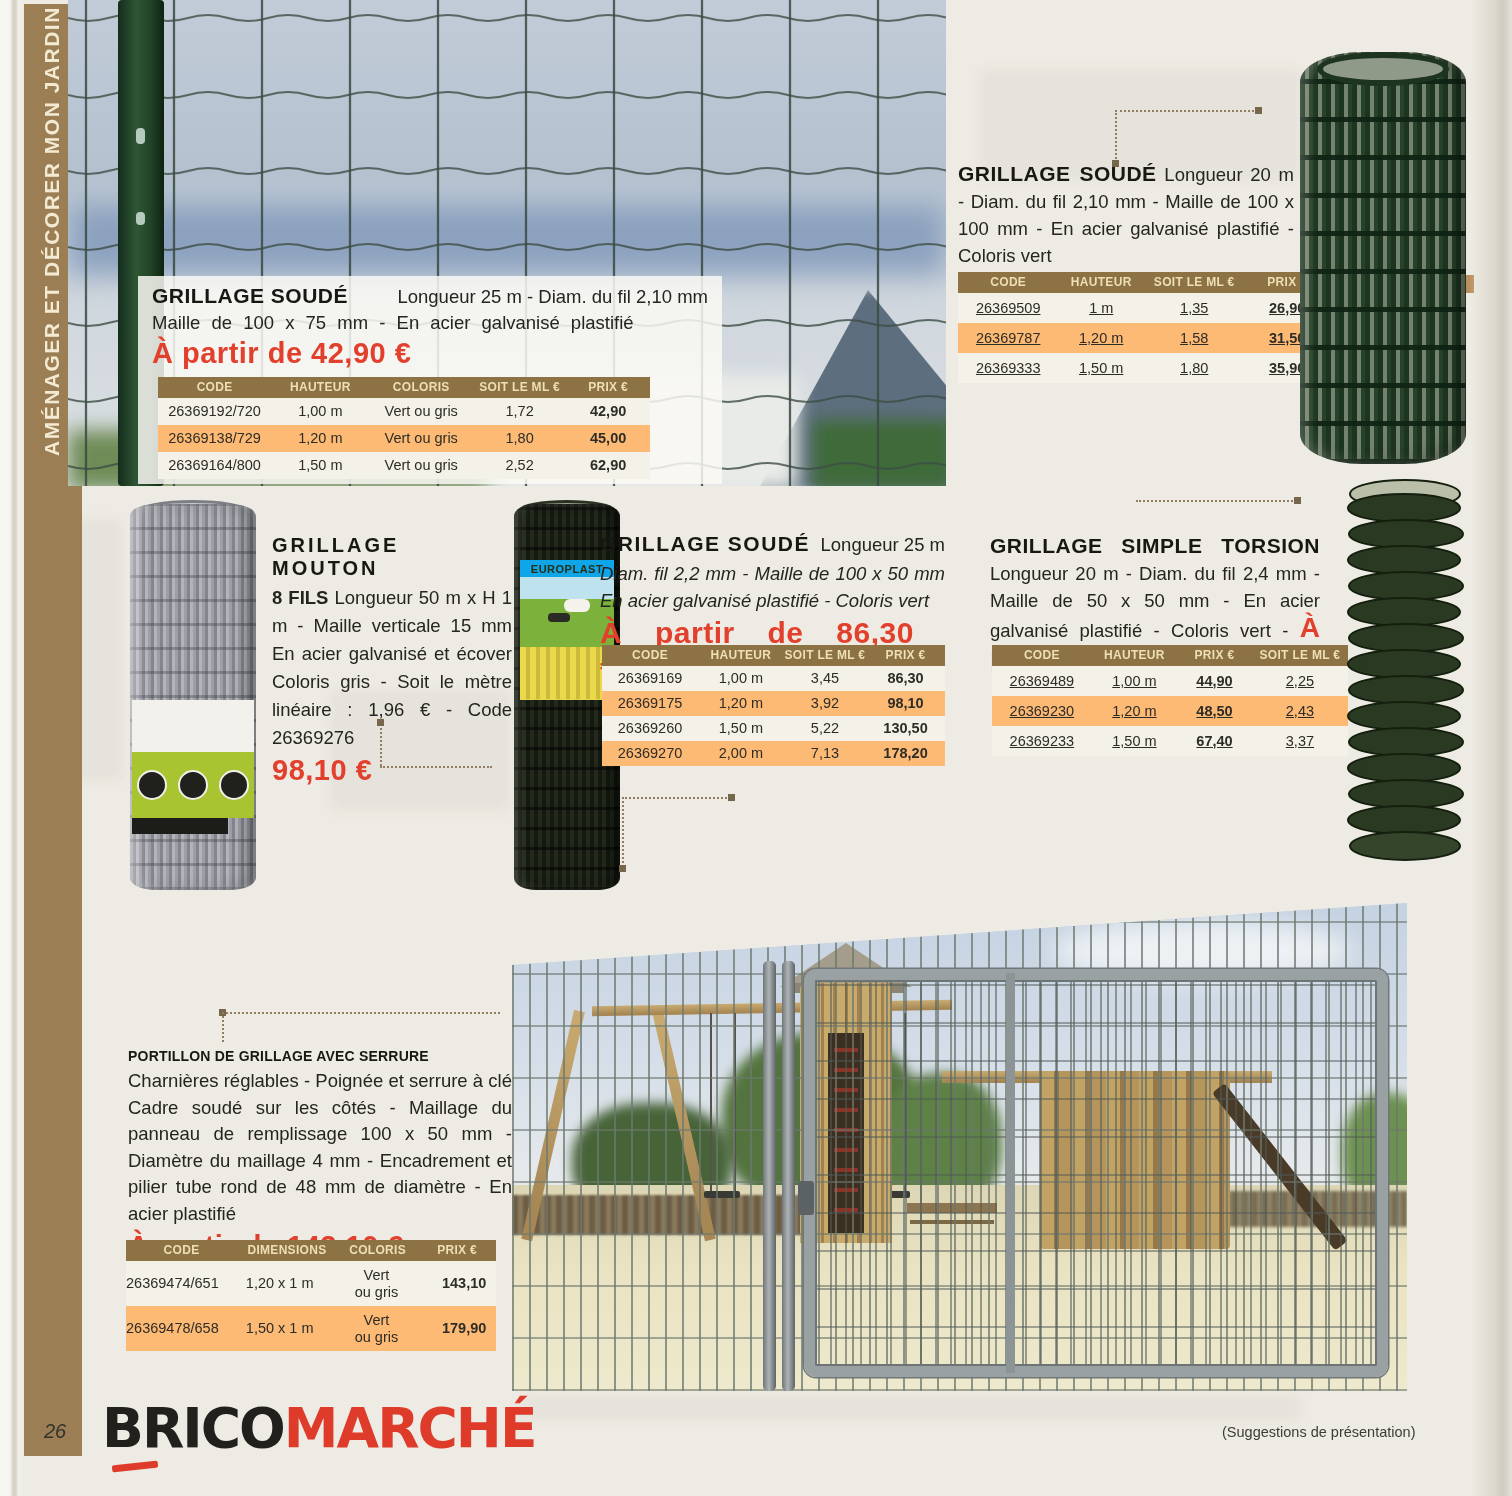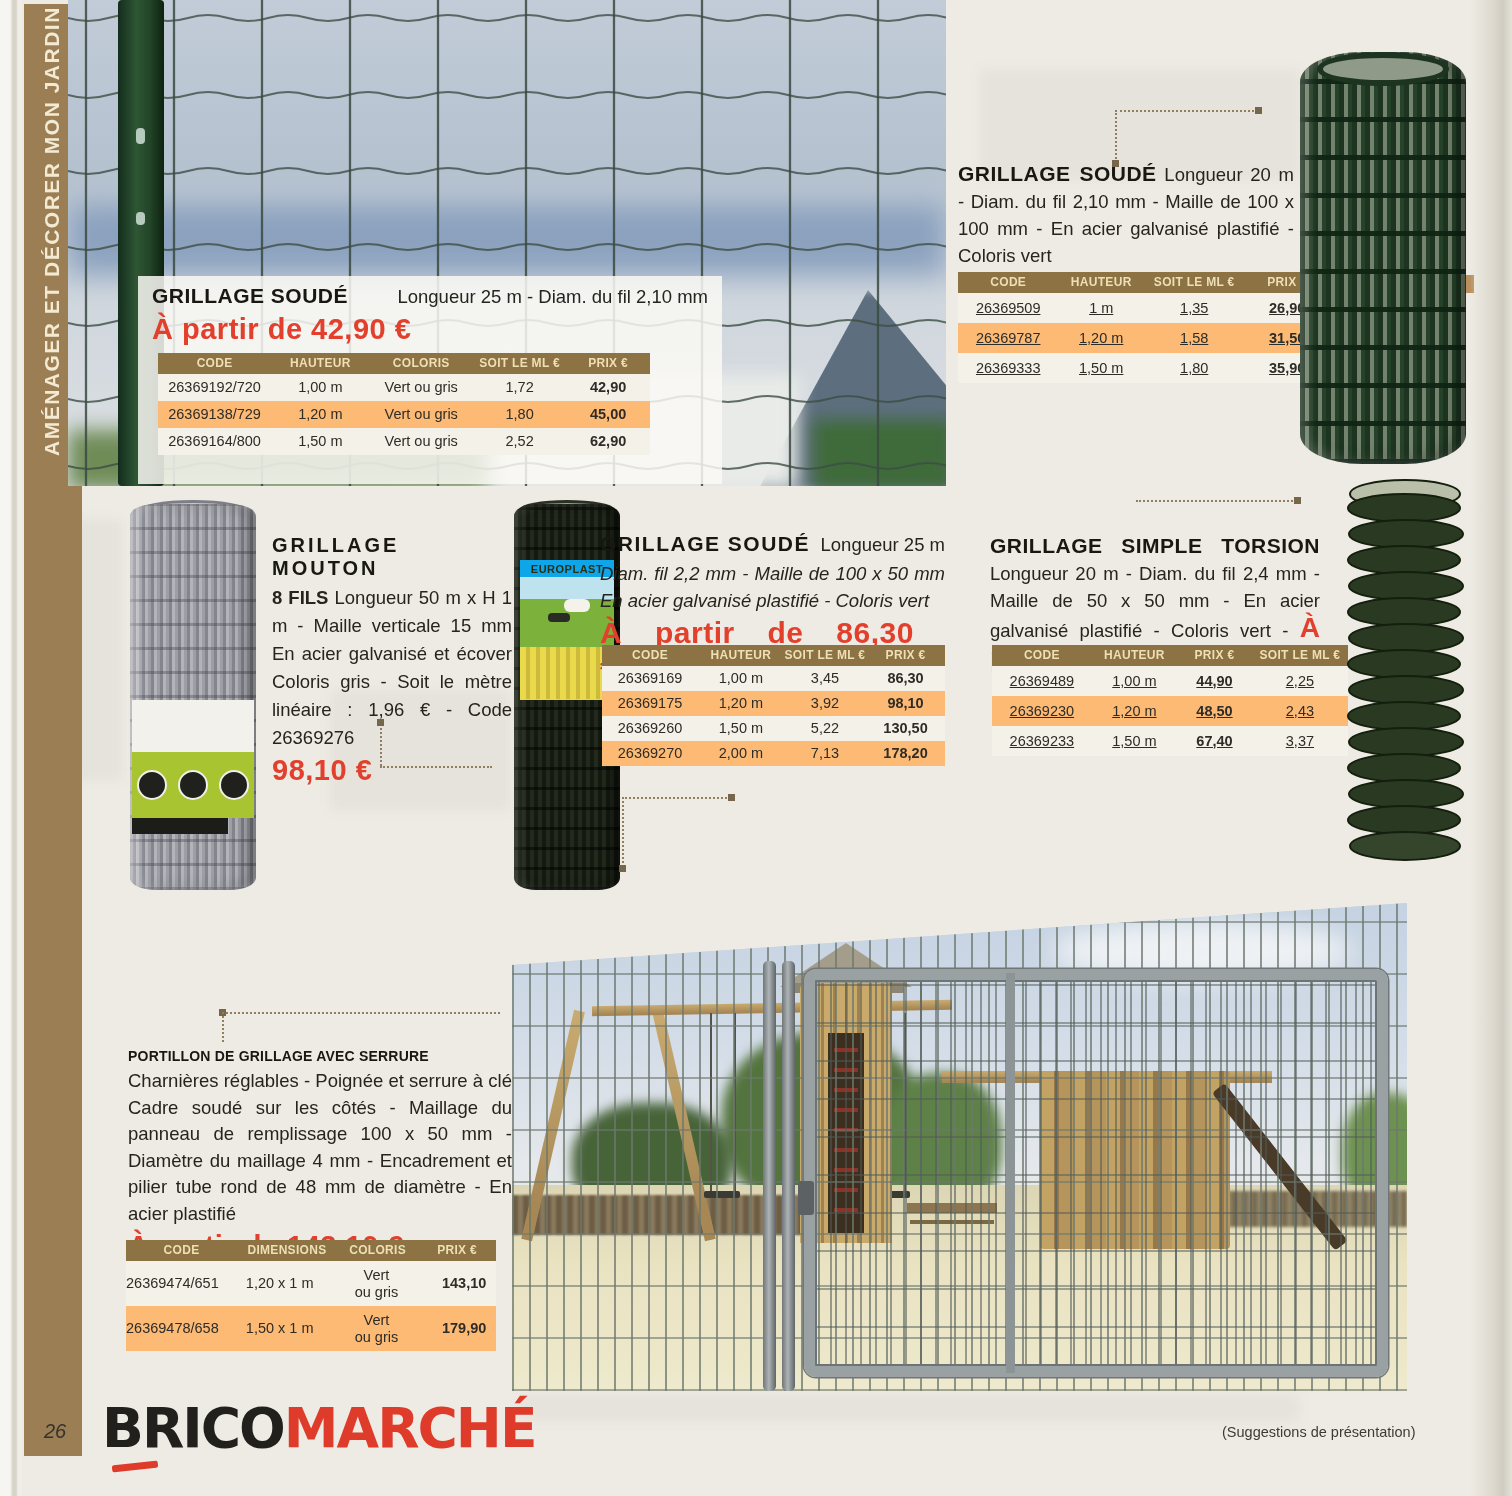--- a/index.html
+++ b/index.html
@@ -204,20 +204,21 @@
   <div class="ph1-post">
     <div class="ph1-hole" style="left:18px;top:128px;"></div>
     <div class="ph1-hole" style="left:18px;top:212px;height:13px;"></div>
   </div>
 
   <div class="overlay-card">
     <div class="ov-line1">
       <span class="ptitle">GRILLAGE SOUDÉ</span>
       <span class="pdesc">Longueur 25 m - Diam. du fil 2,10 mm</span>
     </div>
+    <div class="ov-line2">Maille de 100 x 75 mm - En acier galvanisé plastifié</div>
     <div class="price-red ov-price">À partir de 42,90 €</div>
     <div class="tbl t-tl" style="position:relative;left:6px;width:492px;">
       <div class="thead">
         <div class="tc c1">CODE</div>
         <div class="tc c2">HAUTEUR</div>
         <div class="tc c3">COLORIS</div>
         <div class="tc c4">SOIT LE ML €</div>
         <div class="tc c5">PRIX €</div>
       </div>
       <div class="trow r-a">

